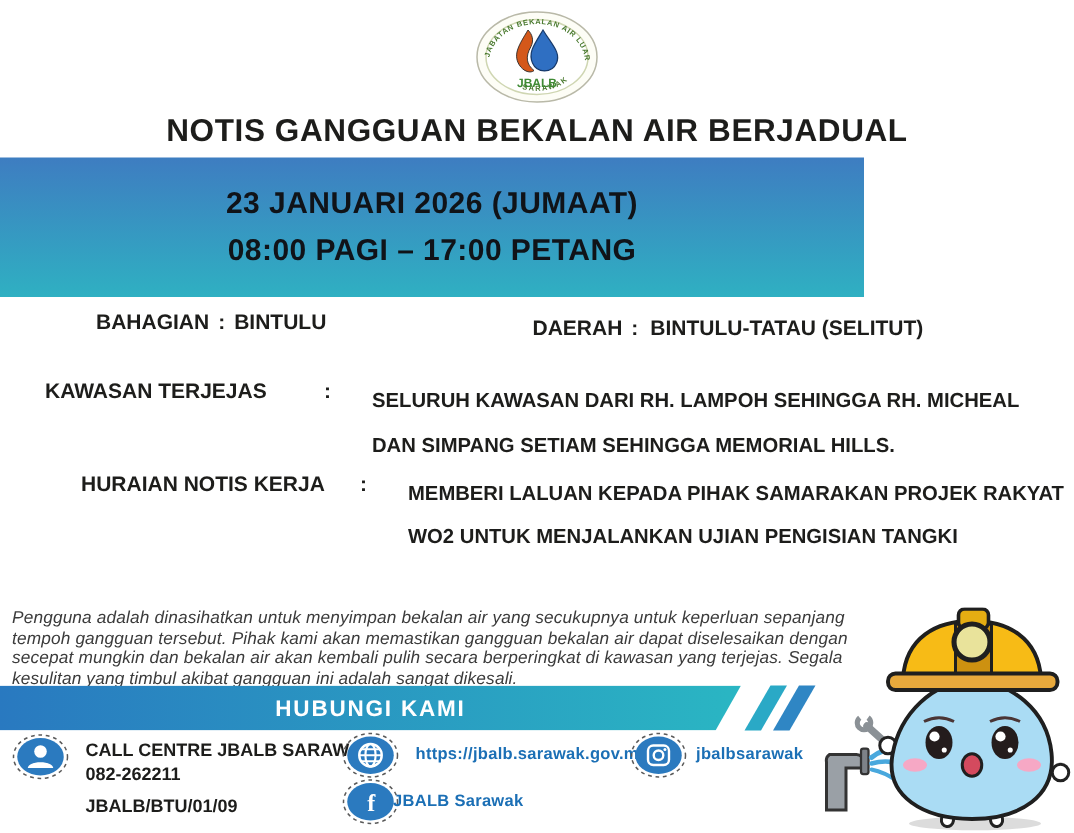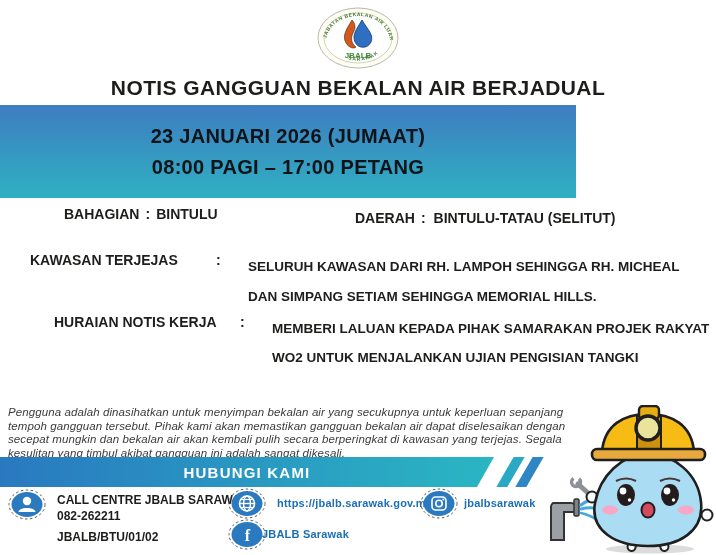--- a/index.html
+++ b/index.html
@@ -127,21 +127,21 @@
       <ellipse cx="19" cy="15.5" rx="18" ry="14.5" fill="none" stroke="#5a5a5a" stroke-width="1" stroke-dasharray="2.5,2.5"></ellipse>
       <ellipse cx="19" cy="15.5" rx="15.5" ry="12.5" fill="#2b7abf"></ellipse>
       <circle cx="19" cy="12" r="4.2" fill="#ffffff"></circle>
       <path d="M10.5,23 C11,17.8 27,17.8 27.5,23 Z" fill="#ffffff"></path>
     </svg>
   </div>
   <div class="f-black" style="left:57px;top:492px;">
     <div>CALL CENTRE JBALB SARAWAK</div>
     <div>082-262211</div>
   </div>
-  <div class="f-black" style="left:57px;top:529px;">JBALB/BTU/01/02</div>
+  <div class="f-black" style="left:57px;top:529px;">JBALB/BTU/01/09</div>
 
   <div class="badge" style="left:228px;top:488px;">
     <svg width="38" height="31" viewBox="0 0 38 31">
       <ellipse cx="19" cy="15.5" rx="18" ry="14.5" fill="none" stroke="#5a5a5a" stroke-width="1" stroke-dasharray="2.5,2.5"></ellipse>
       <ellipse cx="19" cy="15.5" rx="15.5" ry="12.5" fill="#2b7abf"></ellipse>
       <circle cx="19" cy="15.5" r="7.5" fill="none" stroke="#ffffff" stroke-width="1.6"></circle>
       <ellipse cx="19" cy="15.5" rx="3.4" ry="7.5" fill="none" stroke="#ffffff" stroke-width="1.4"></ellipse>
       <line x1="11.5" y1="15.5" x2="26.5" y2="15.5" stroke="#ffffff" stroke-width="1.4"></line>
       <line x1="12.5" y1="11.5" x2="25.5" y2="11.5" stroke="#ffffff" stroke-width="1.2"></line>
       <line x1="12.5" y1="19.5" x2="25.5" y2="19.5" stroke="#ffffff" stroke-width="1.2"></line>

